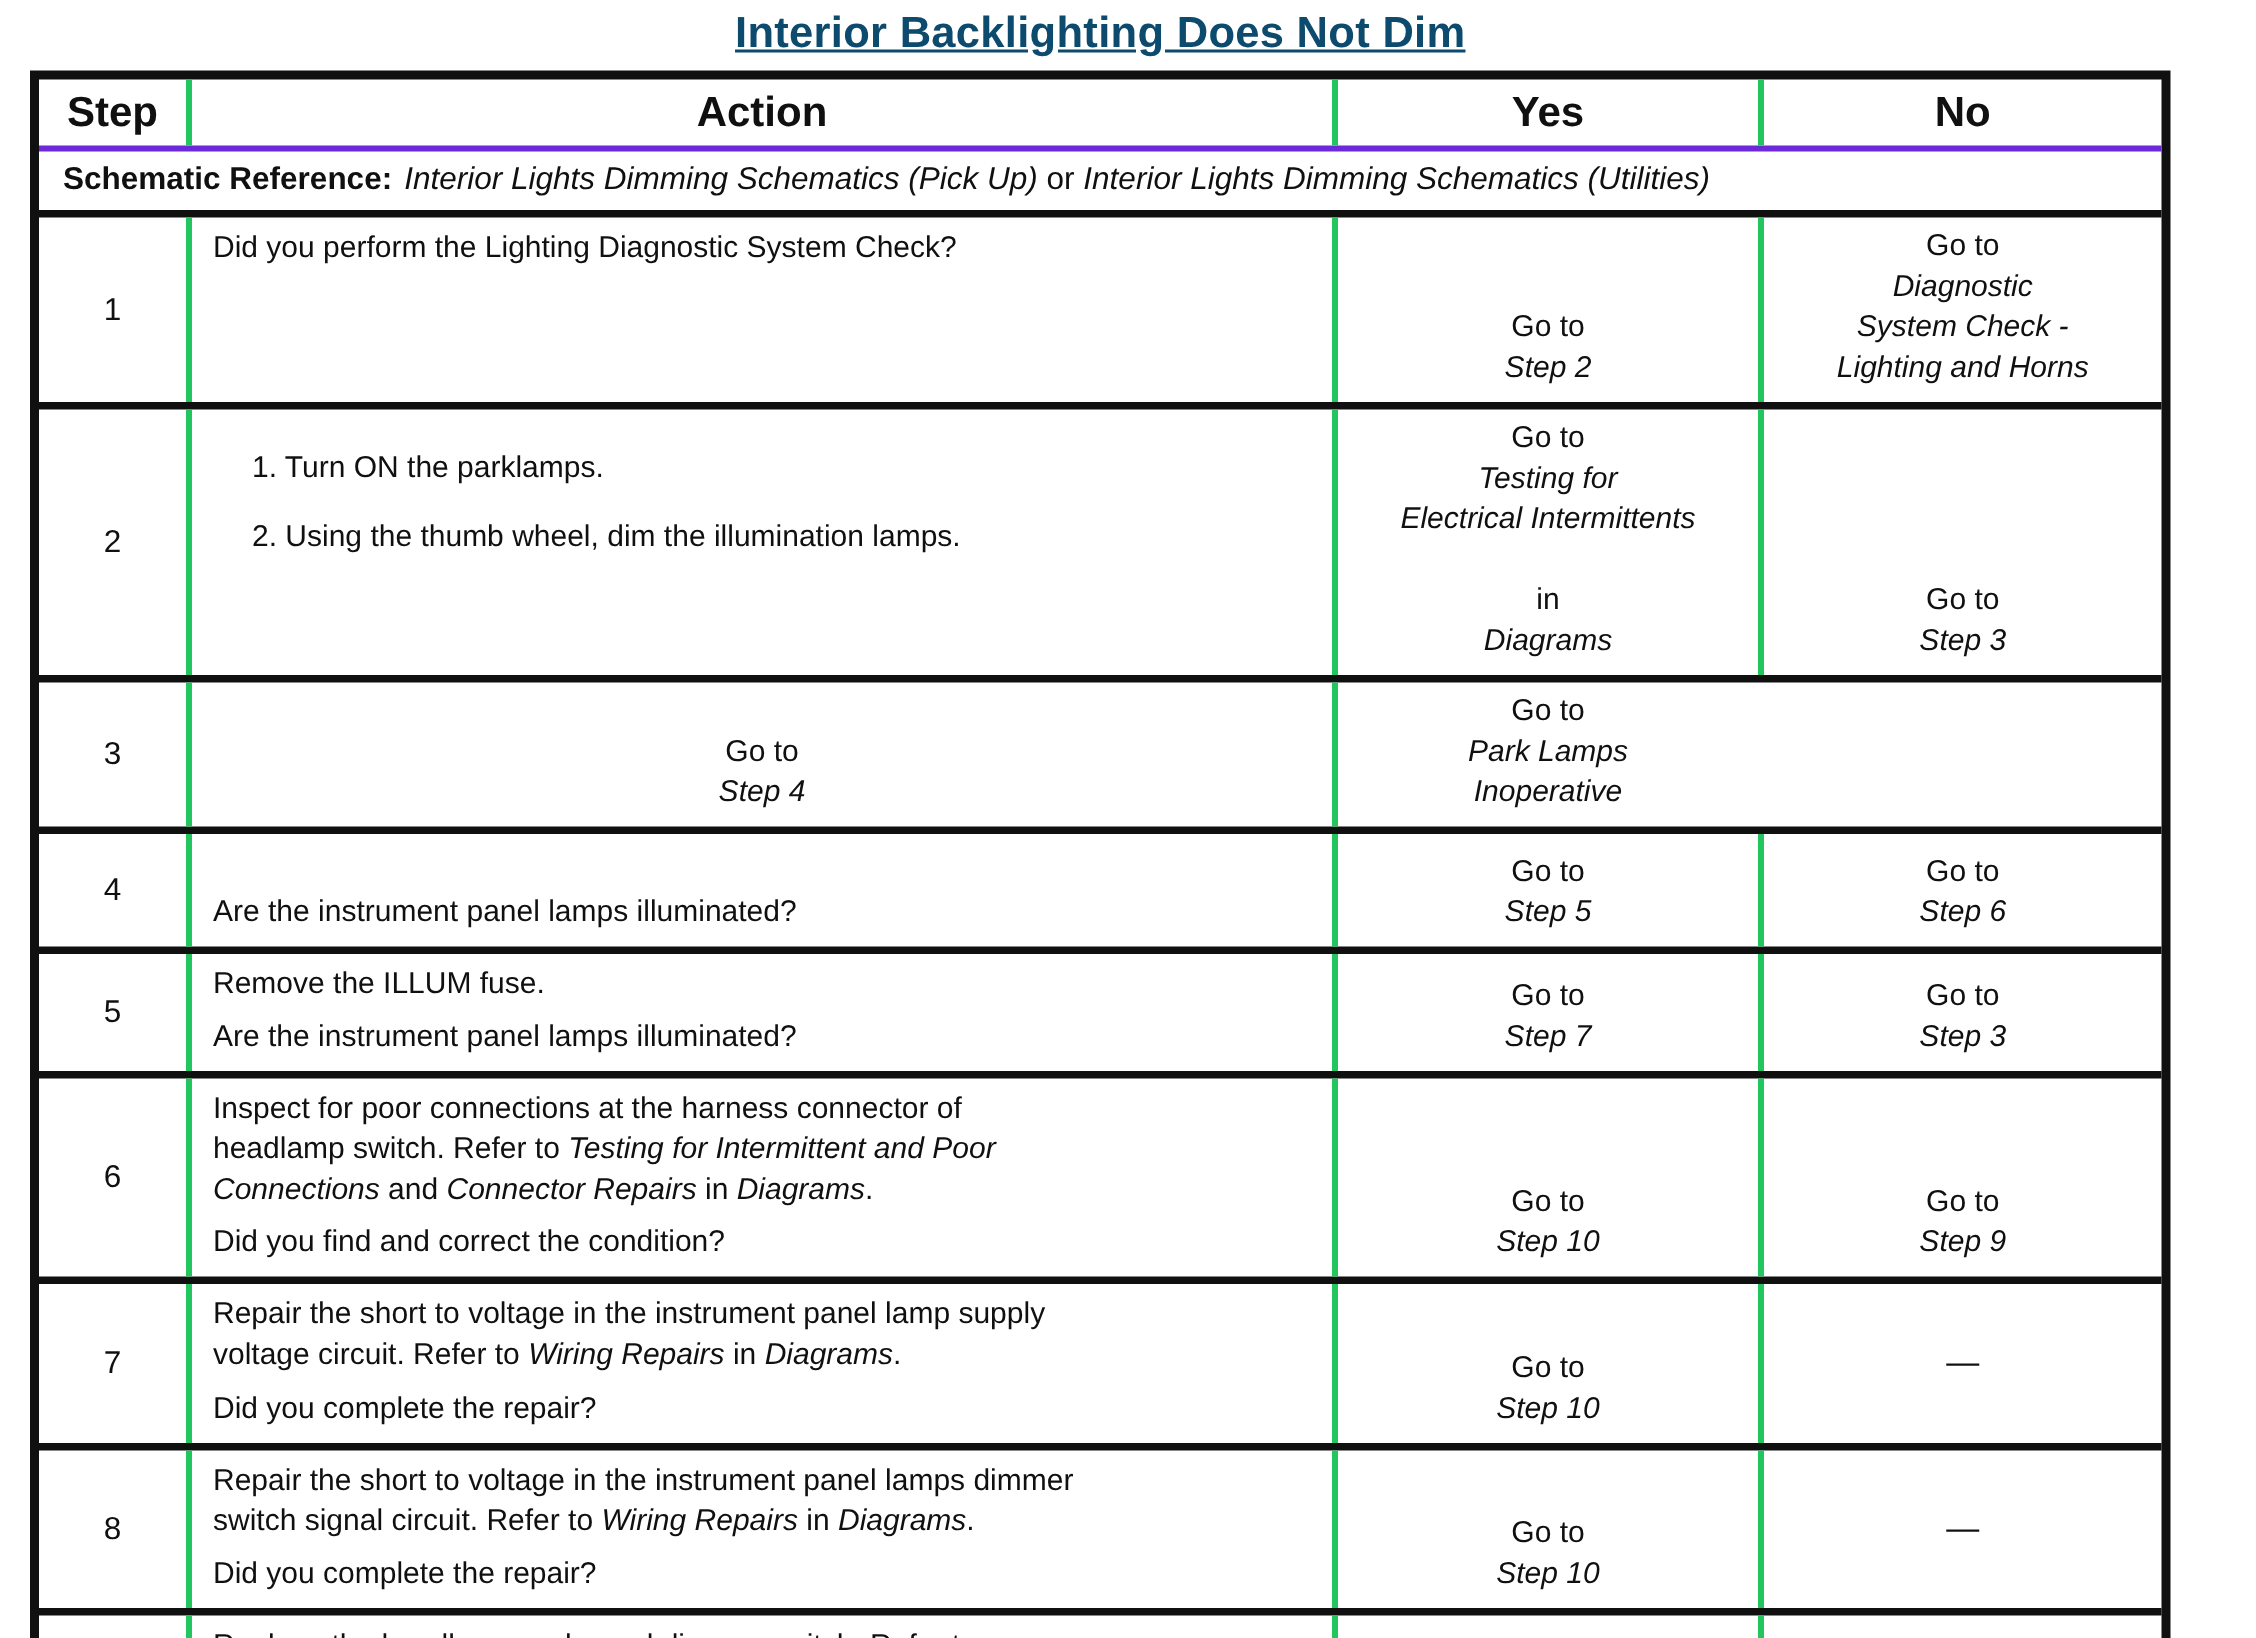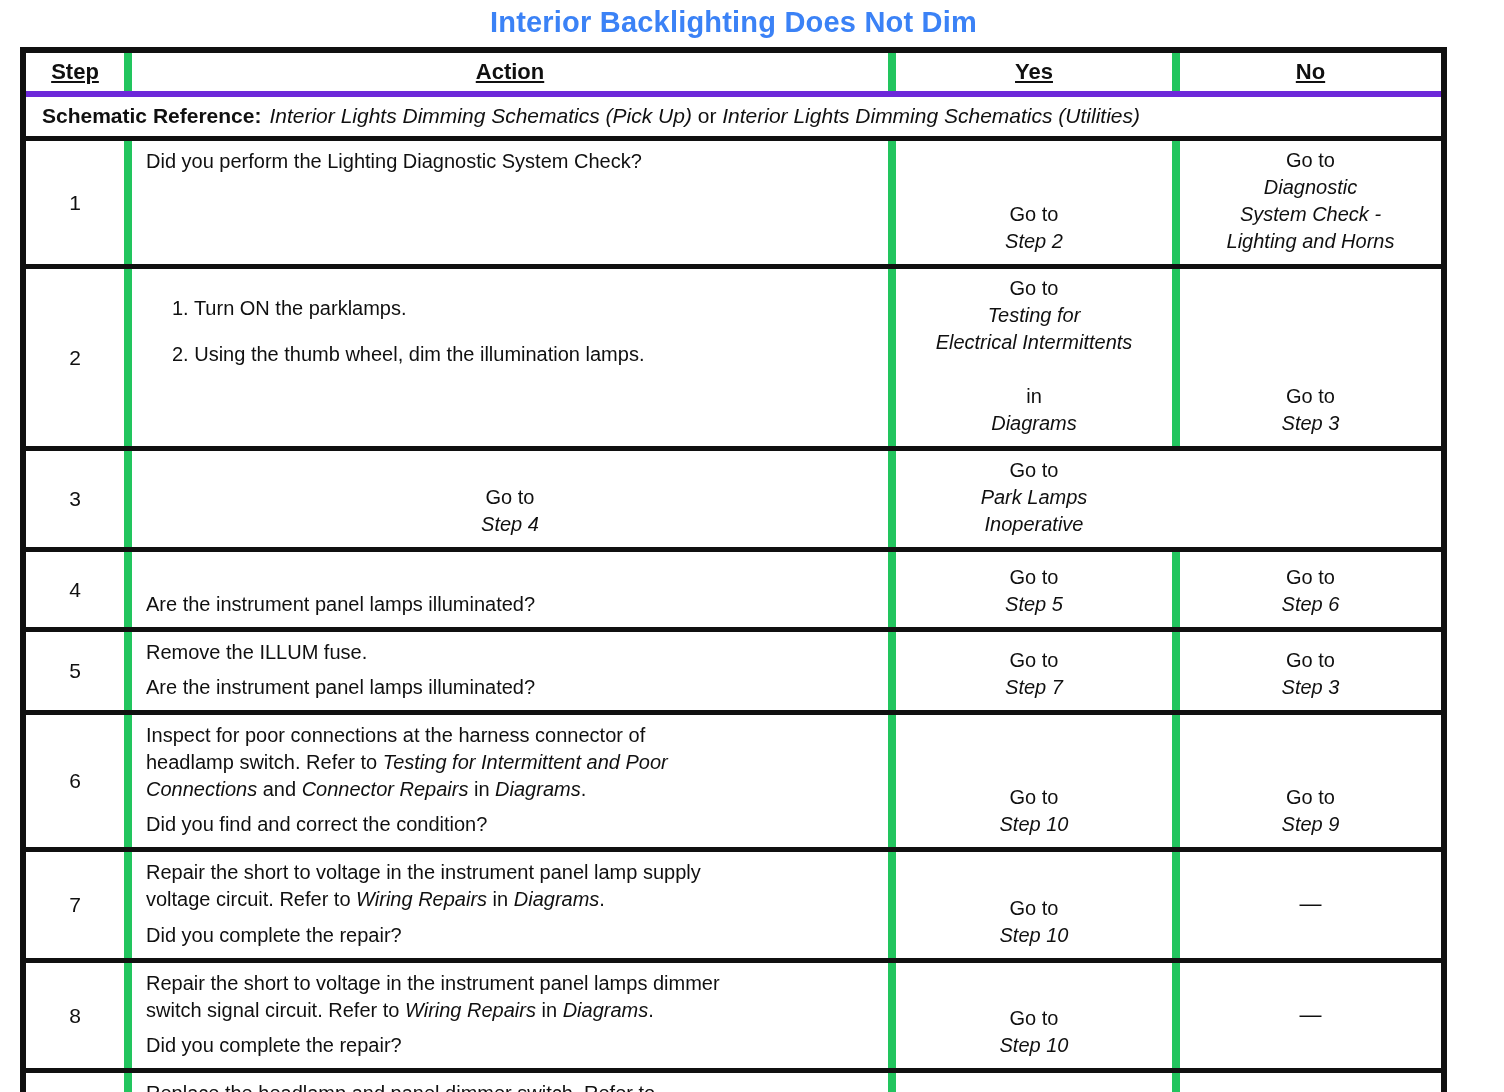--- a/index.html
+++ b/index.html
@@ -9,49 +9,49 @@
     color:#101010;
     -webkit-font-smoothing:antialiased;
   }
   .page{width:1427px;margin-left:20px;}
   .title{
     margin:6px 0 8px 0;
     text-align:center;
     font-size:29px;
     font-weight:bold;
     letter-spacing:.2px;
-    color:#3b82f6;
+    color:#0c4a6e;
+    text-decoration:underline;
   }
   .diag{
     border:6px solid #101010;
     background:#ffffff;
   }
   .grid-row{
     display:grid;
     grid-template-columns:98px 764px 284px auto;
     border-top:5px solid #101010;
   }
   .grid-row.first{border-top:none;}
   .cell{
     display:flex;flex-direction:column;
-    border-left:8px solid #22c55e;
+    border-left:4px solid #22c55e;
     box-sizing:border-box;
     overflow:hidden;
   }
   .cell.nocb{border-left:none;}
   
   .head-row .cell{
     align-items:center;justify-content:center;
-    font-weight:bold;font-size:22px;
+    font-weight:bold;font-size:28px;
     padding:6px 15px;
-    text-decoration:underline;
   }
   
   .schem-row{
-    border-top:6px solid #6d28d9;
+    border-top:4px solid #6d28d9;
     display:block;
   }
   .schem-cell{
     padding:7px 16px 8px 16px;
     font-size:21px;
     white-space:nowrap;
   }
   .schem-cell b{margin-right:8px;}
   
   .step-cell{

